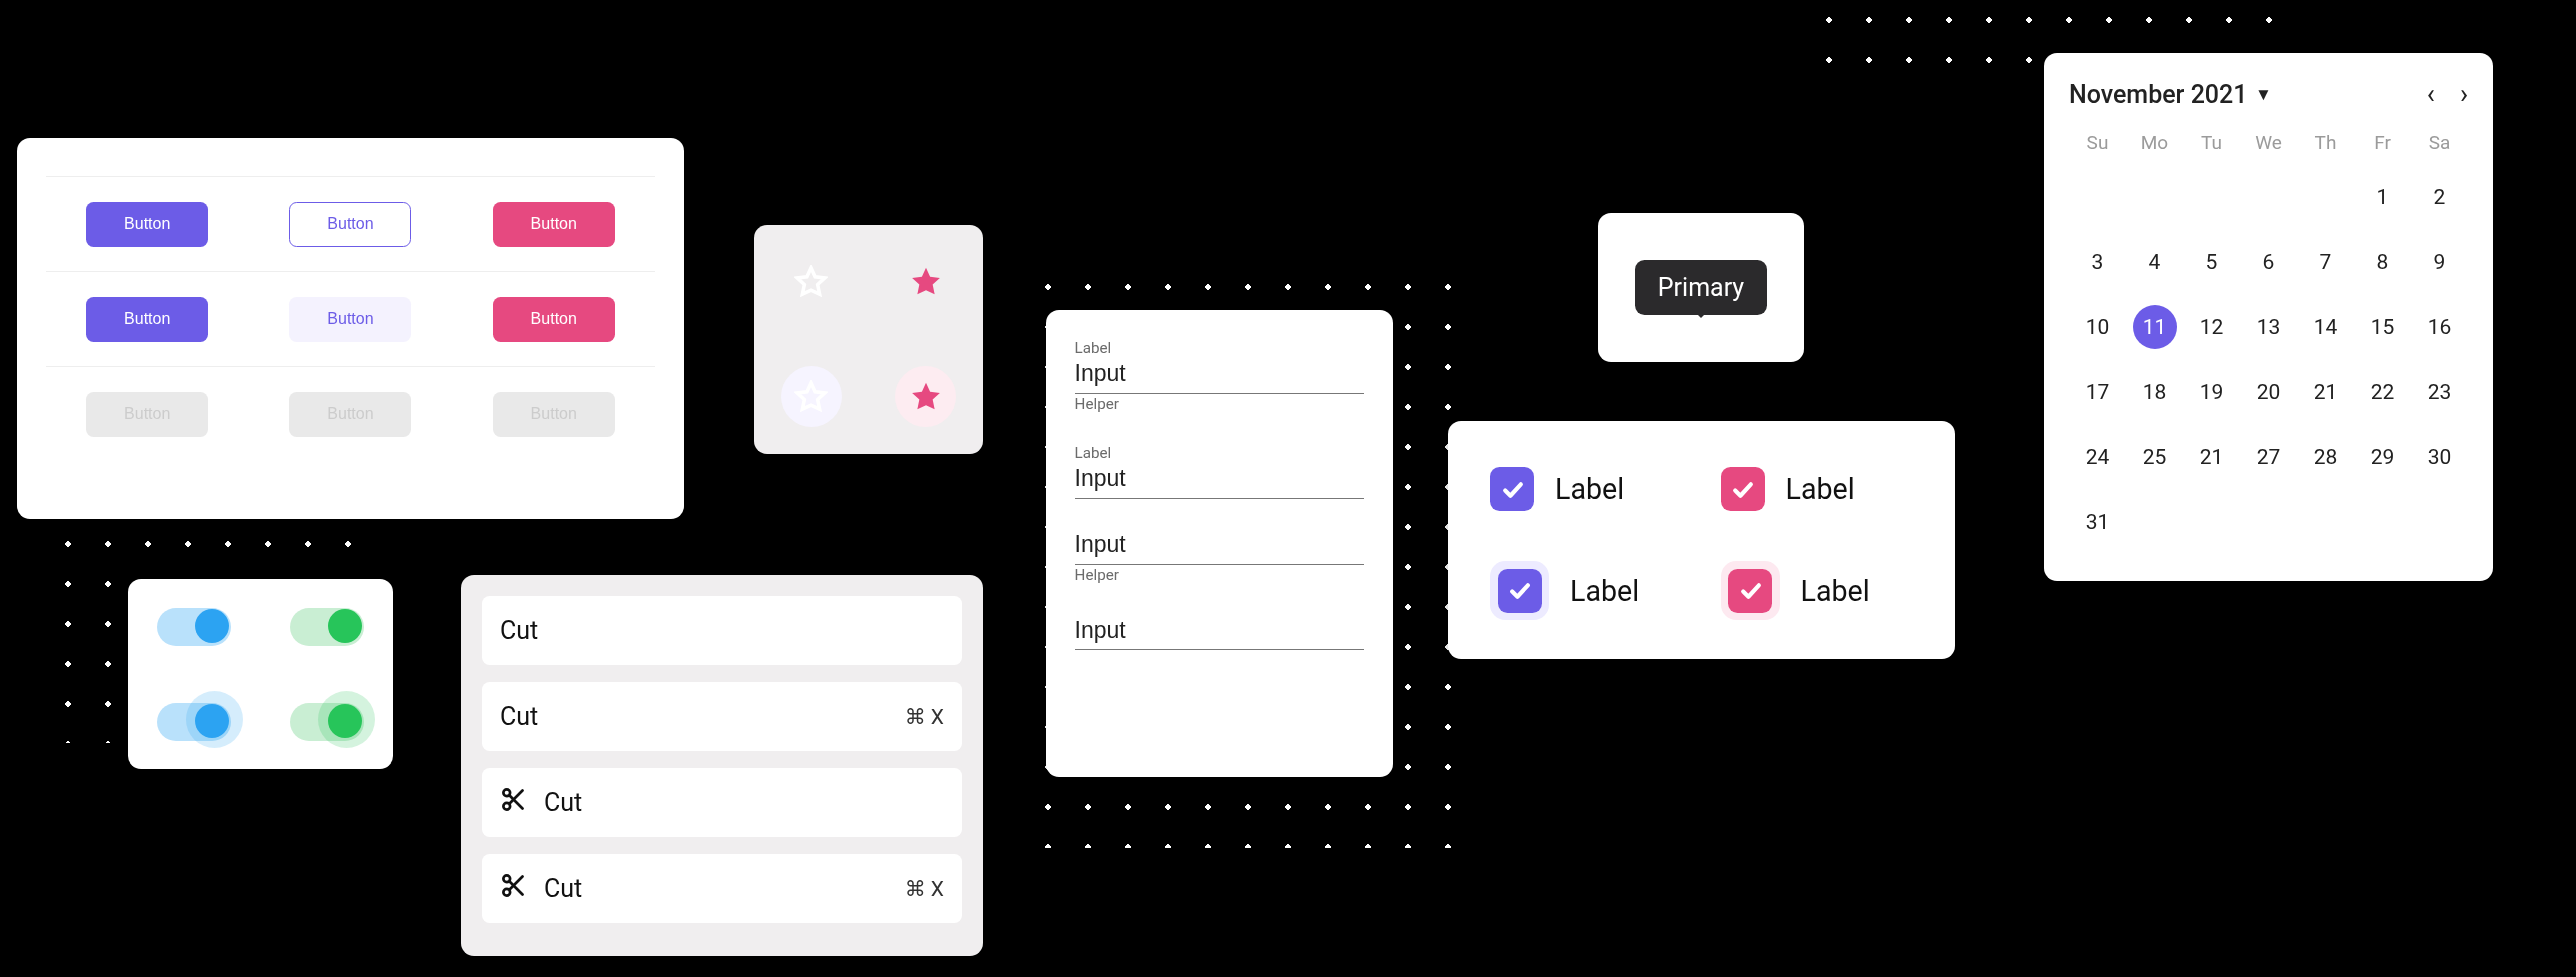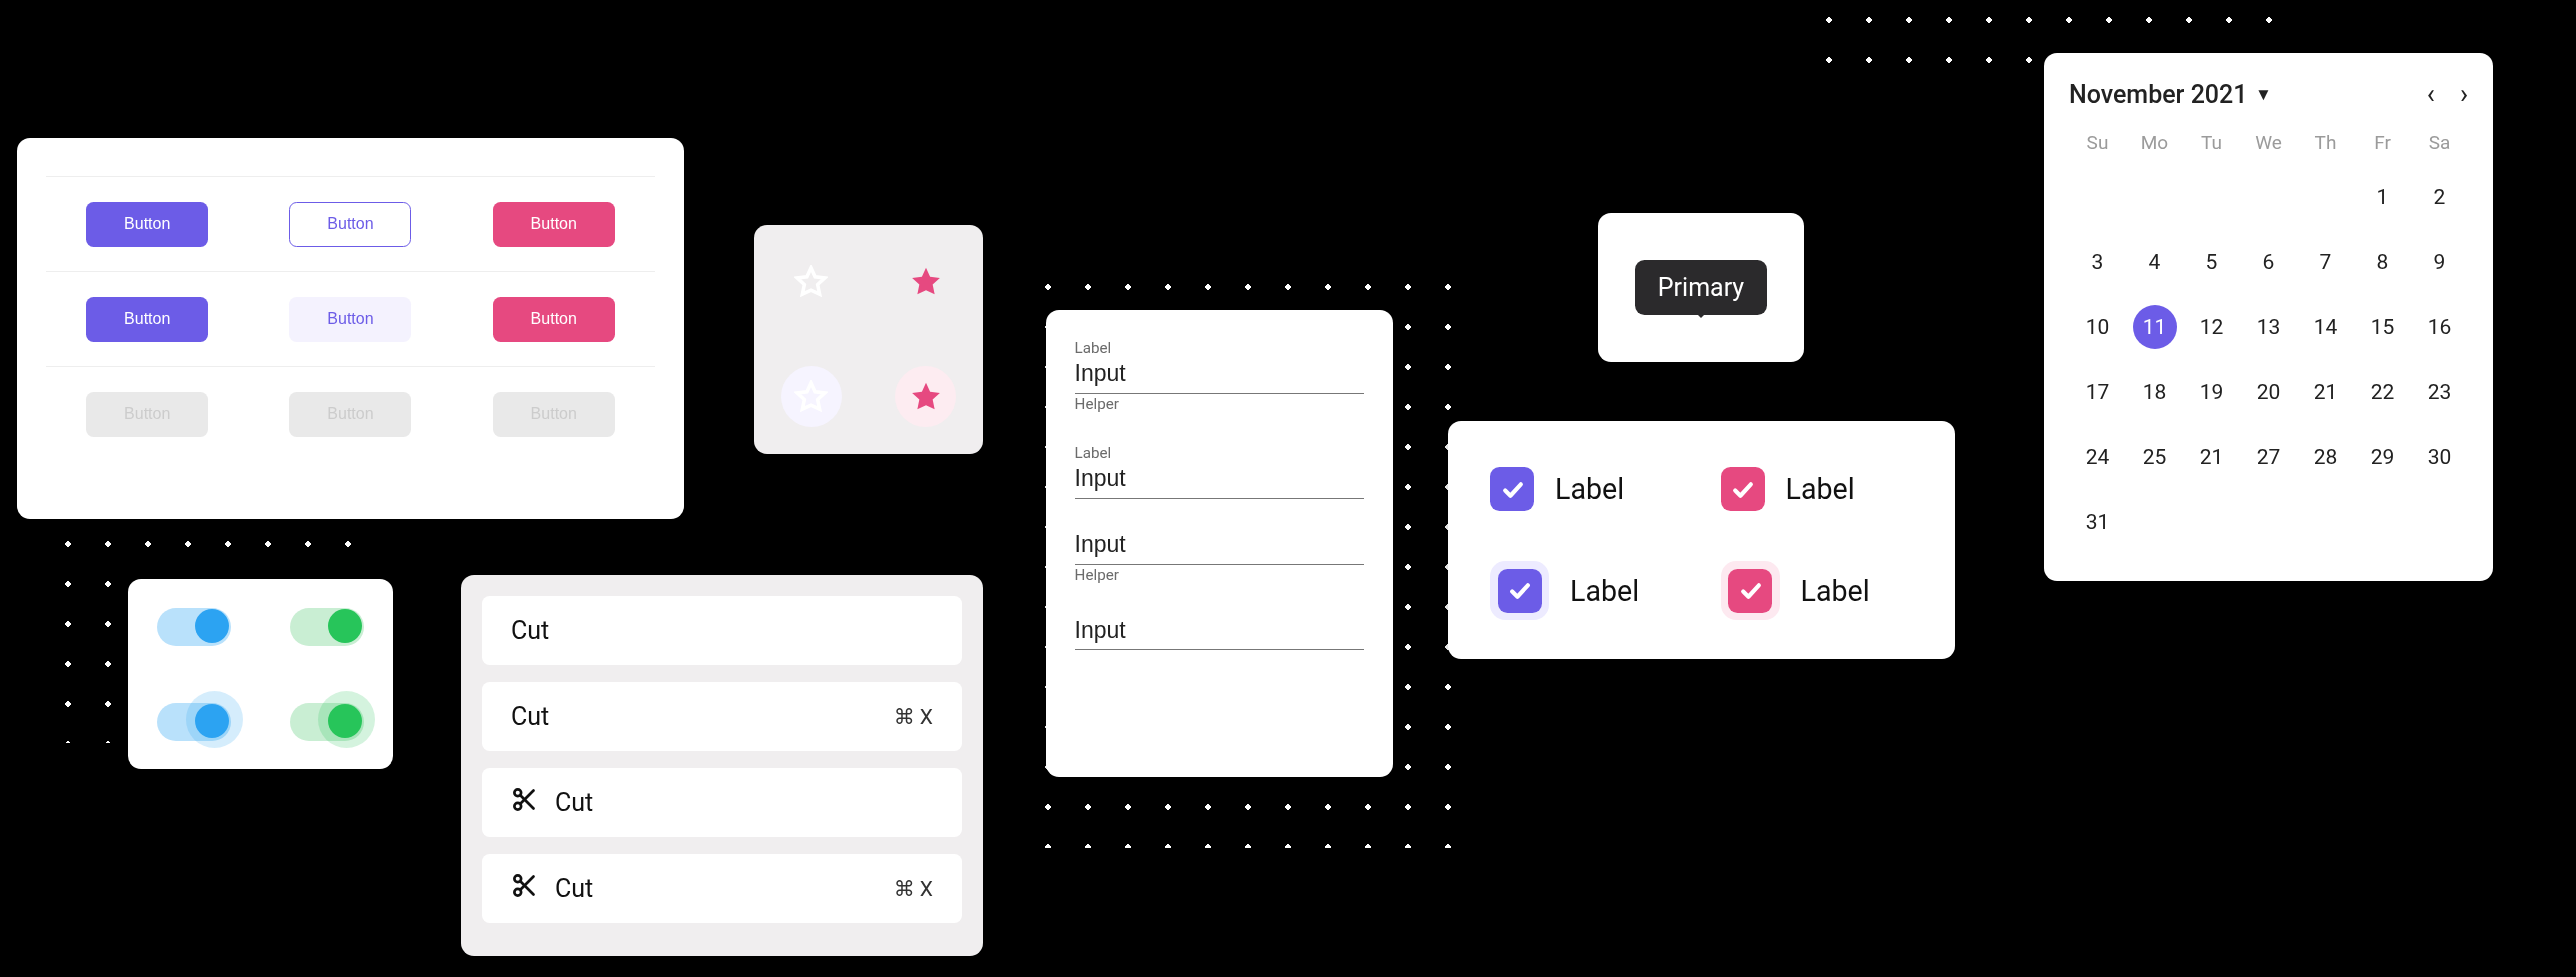--- a/index.html
+++ b/index.html
@@ -106,21 +106,21 @@
   .toggle { position:relative; width:74px; height:38px; border-radius:38px; }
   .toggle .knob { position:absolute; top:1.9px; width:34px; height:34px; border-radius:50%; }
   .toggle-blue  { background:#B9E1FB; } .toggle-blue  .knob{ right:1.9px; background:#2CA3F2; }
   .toggle-green { background:#C9EED3; } .toggle-green .knob{ right:1.9px; background:#27C55A; }
   .toggle-halo .halo { position:absolute; top:-11.4px; right:-11.4px; width:57px; height:57px; border-radius:50%; }
   .toggle-blue.toggle-halo .halo  { background:rgba(44,163,242,.20); }
   .toggle-green.toggle-halo .halo { background:rgba(39,197,90,.20); }
 
   
   #card-menu { top: 575px; left: 461px; width: 522px; height: 381px; background:#F0EEEF; padding: 21px; display:flex; flex-direction:column; gap:17px; }
-  .menu-item { background:#fff; border-radius:7.6px; height:69px; display:flex; align-items:center; justify-content:space-between; padding:0 29px; font-size:25px; color:#111; }
+  .menu-item { background:#fff; border-radius:7.6px; height:69px; display:flex; align-items:center; justify-content:space-between; padding:0 18px; font-size:25px; color:#111; }
   .menu-item .left { display:flex; align-items:center; gap:17px; }
   .menu-item .sc  { font-size:21px; color:#333; }
   .menu-item svg { width:27px; height:27px; stroke:#111; stroke-width:2.4; fill:none; stroke-linecap:round; stroke-linejoin:round; }
 
 </style>
 </head>
 <body>
 <div class="canvas">
 
 <div class="dots dots-tr"></div>

